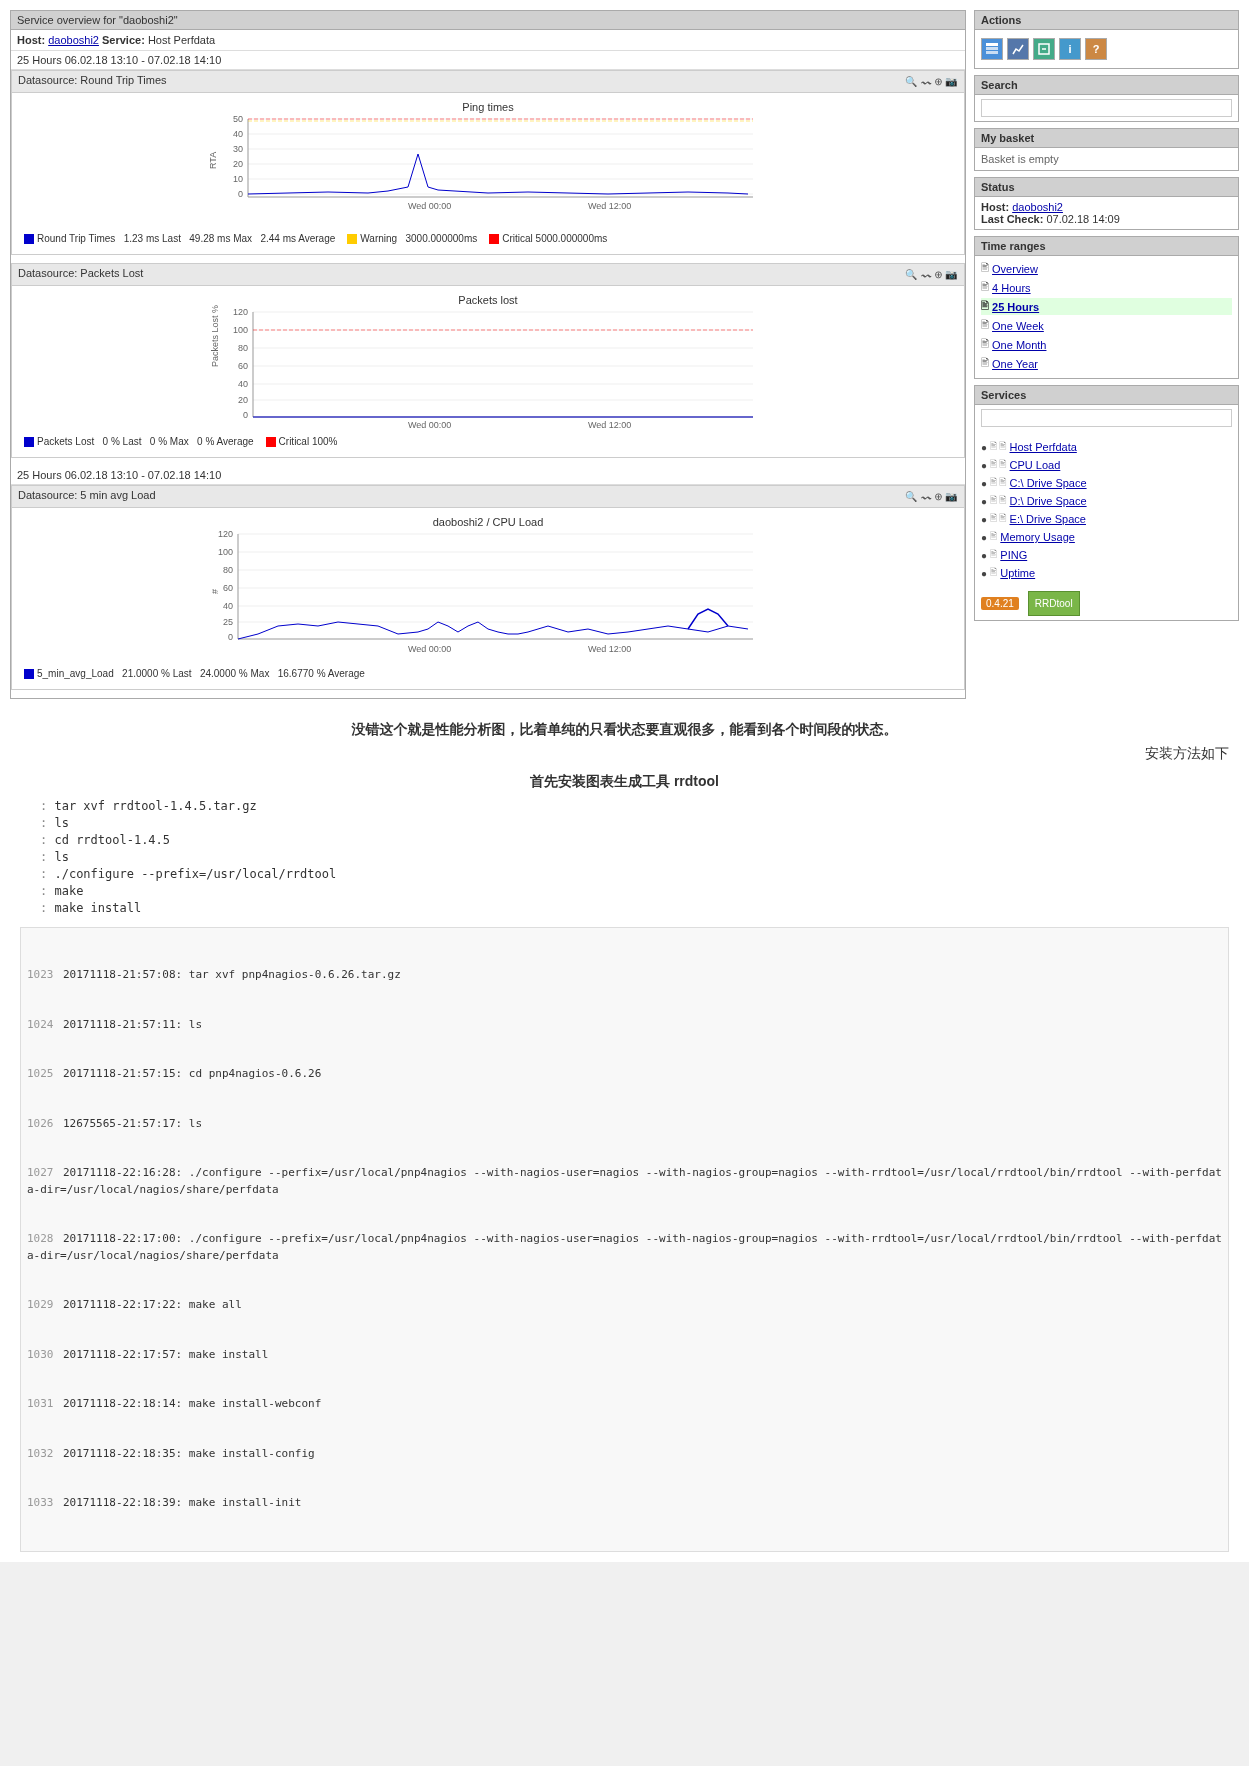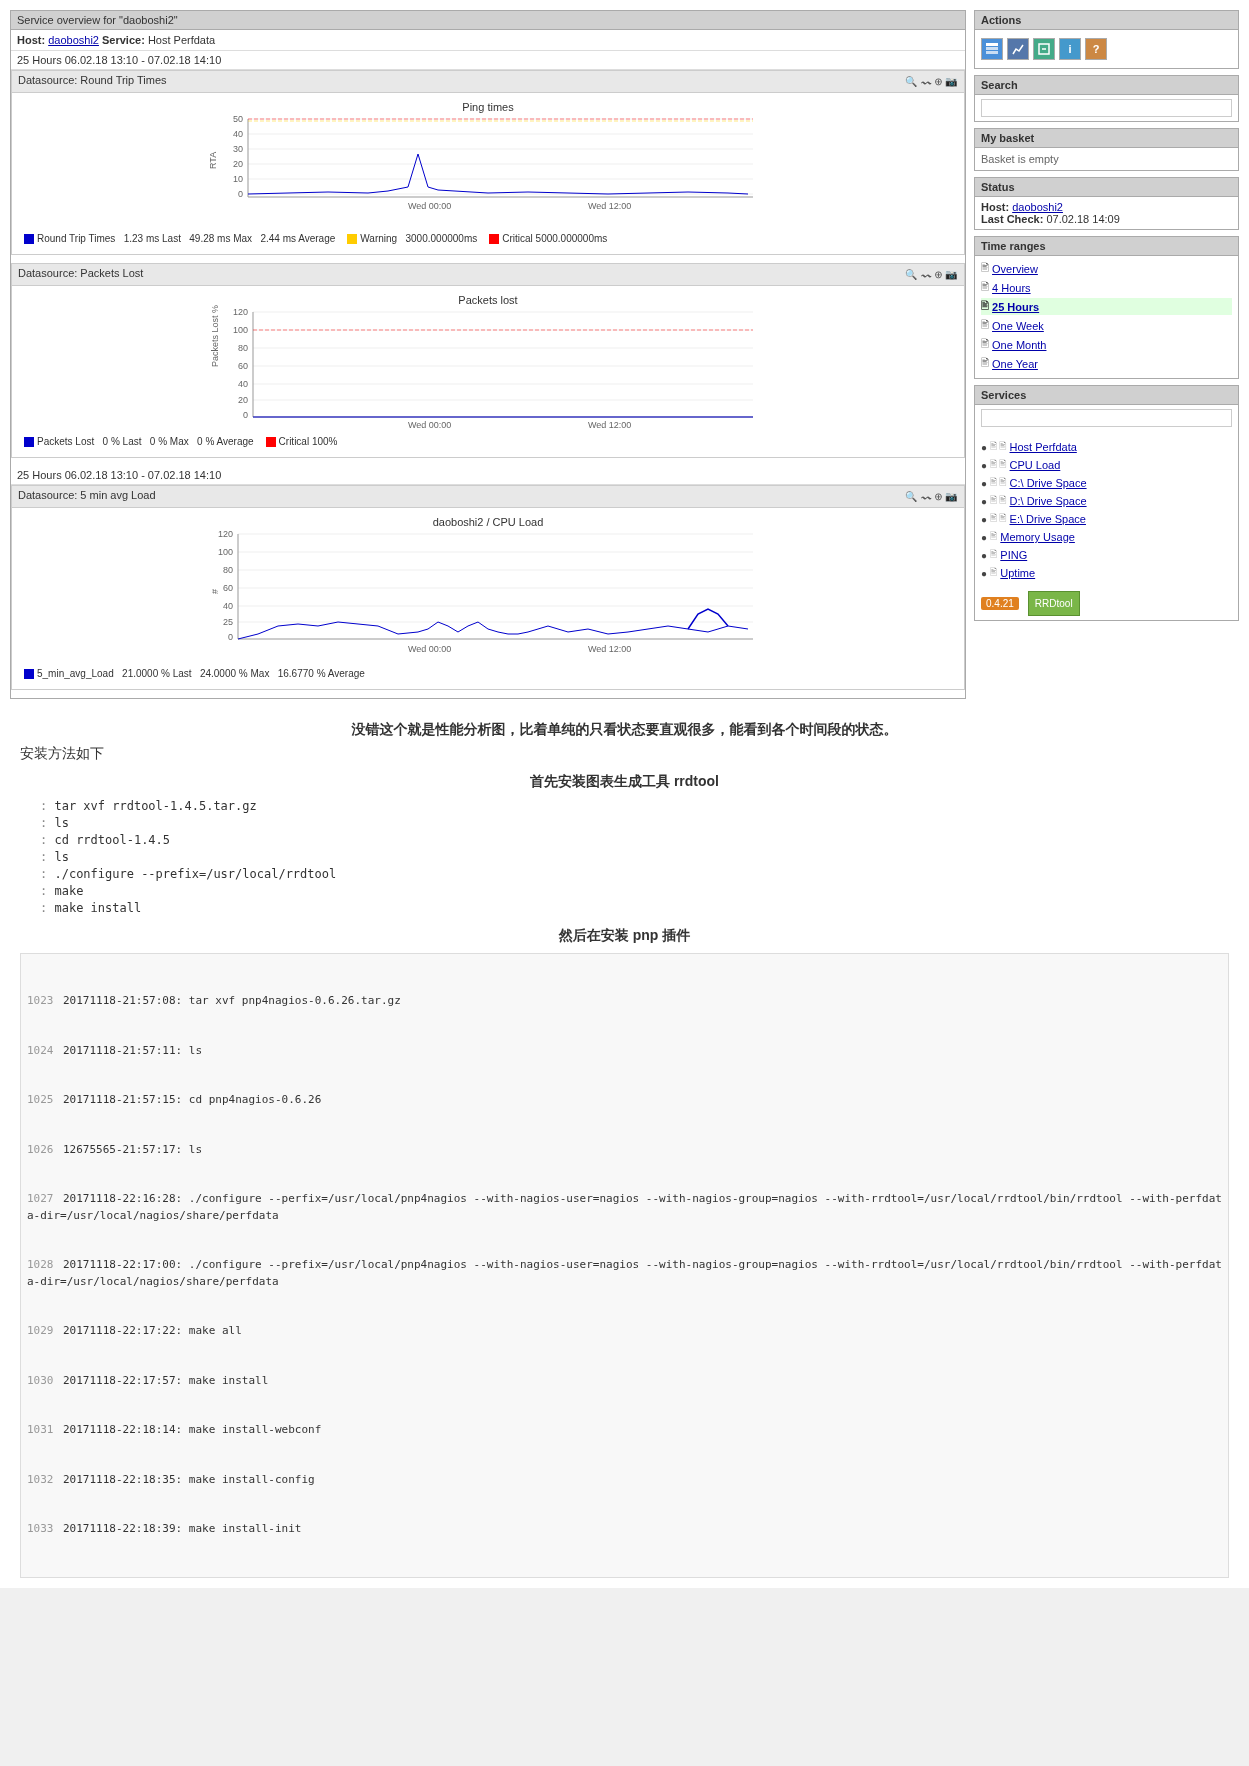--- a/index.html
+++ b/index.html
@@ -64,21 +64,21 @@
     
     .sidebar-footer { display: flex; gap: 9px; padding: 4px 6px; align-items: center; }
     .footer-btn { padding: 6px 6px; font-size: 10px; background: #e0e0e0; border: 1px solid #aaa; cursor: pointer; }
     .footer-btn.green-btn { background: #7ab648; color: white; border-color: #5a9030; }
     .footer-badge { background: #e08020; color: white; padding: 1px 5px; font-size: 10px; border-radius: 2px; }
     
     
     .bottom-content { margin-top: 12px; padding: 0 10px; }
     
     .chinese-heading { text-align: center; font-size: 14px; font-weight: bold; margin: 10px 0 6px 0; }
-    .chinese-subheading { text-align: left; font-size: 14px; margin-bottom: 10px; }
+    .chinese-subheading { text-align: right; font-size: 14px; margin-bottom: 10px; }
     .install-heading { text-align: center; font-size: 14px; font-weight: bold; margin-bottom: 8px; }
     
     .command-list { margin: 6px 0 12px 20px; }
     .command-line { font-family: monospace; font-size: 12px; margin-bottom: 3px; color: #333; }
     .command-line::before { content: ': '; color: #888; }
     
     .pnp-heading { text-align: center; font-size: 14px; font-weight: bold; margin: 10px 0 8px 0; }
     
     .code-block { font-family: monospace; font-size: 11px; line-height: 1.5; background: #f8f8f8; padding: 6px; border: 1px solid #ddd; white-space: pre-wrap; word-break: break-all; }
     .code-line { display: block; }
@@ -475,21 +475,20 @@
     <div class="command-list">
       <div class="command-line">tar xvf rrdtool-1.4.5.tar.gz</div>
       <div class="command-line">ls</div>
       <div class="command-line">cd rrdtool-1.4.5</div>
       <div class="command-line">ls</div>
       <div class="command-line">./configure --prefix=/usr/local/rrdtool</div>
       <div class="command-line">make</div>
       <div class="command-line">make install</div>
     </div>
 
-    <div class="pnp-heading">然后在安装 pnp 插件</div>
 
     <div class="code-block">
       <span class="code-line"><span class="code-num">1023</span><span>20171118-21:57:08: tar xvf pnp4nagios-0.6.26.tar.gz</span></span>
       <span class="code-line"><span class="code-num">1024</span><span>20171118-21:57:11: ls</span></span>
       <span class="code-line"><span class="code-num">1025</span><span>20171118-21:57:15: cd pnp4nagios-0.6.26</span></span>
       <span class="code-line"><span class="code-num">1026</span><span>12675565-21:57:17: ls</span></span>
       <span class="code-line"><span class="code-num">1027</span><span>20171118-22:16:28: ./configure --perfix=/usr/local/pnp4nagios --with-nagios-user=nagios --with-nagios-group=nagios --with-rrdtool=/usr/local/rrdtool/bin/rrdtool --with-perfdata-dir=/usr/local/nagios/share/perfdata</span></span>
       <span class="code-line"><span class="code-num">1028</span><span>20171118-22:17:00: ./configure --prefix=/usr/local/pnp4nagios --with-nagios-user=nagios --with-nagios-group=nagios --with-rrdtool=/usr/local/rrdtool/bin/rrdtool --with-perfdata-dir=/usr/local/nagios/share/perfdata</span></span>
       <span class="code-line"><span class="code-num">1029</span><span>20171118-22:17:22: make all</span></span>
       <span class="code-line"><span class="code-num">1030</span><span>20171118-22:17:57: make install</span></span>

